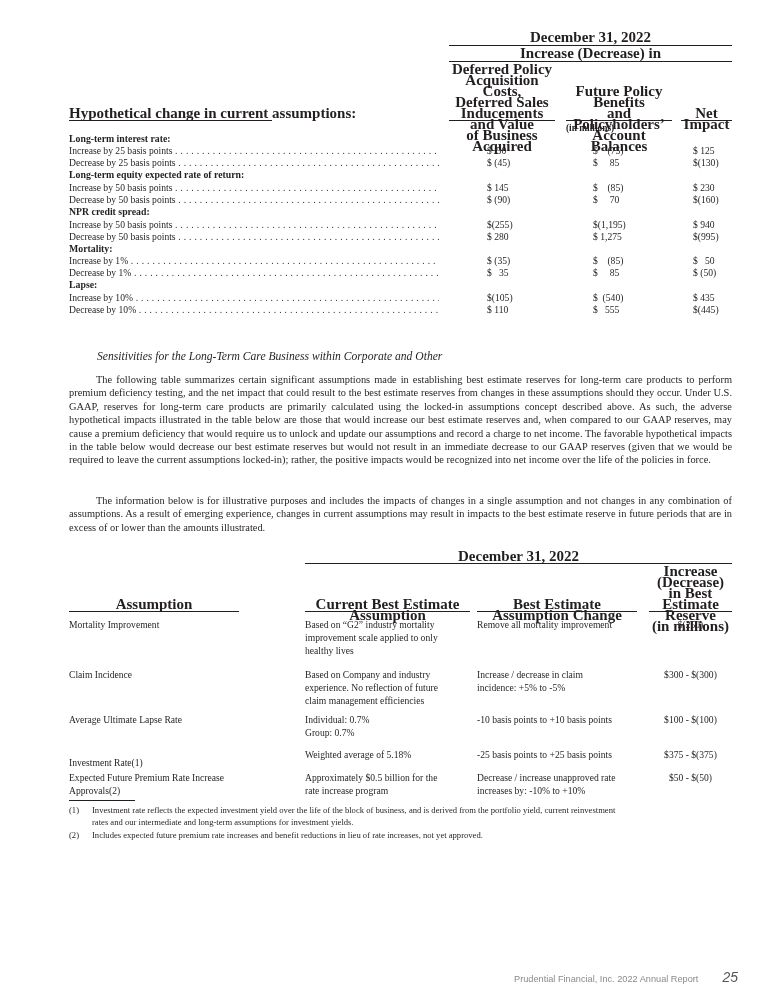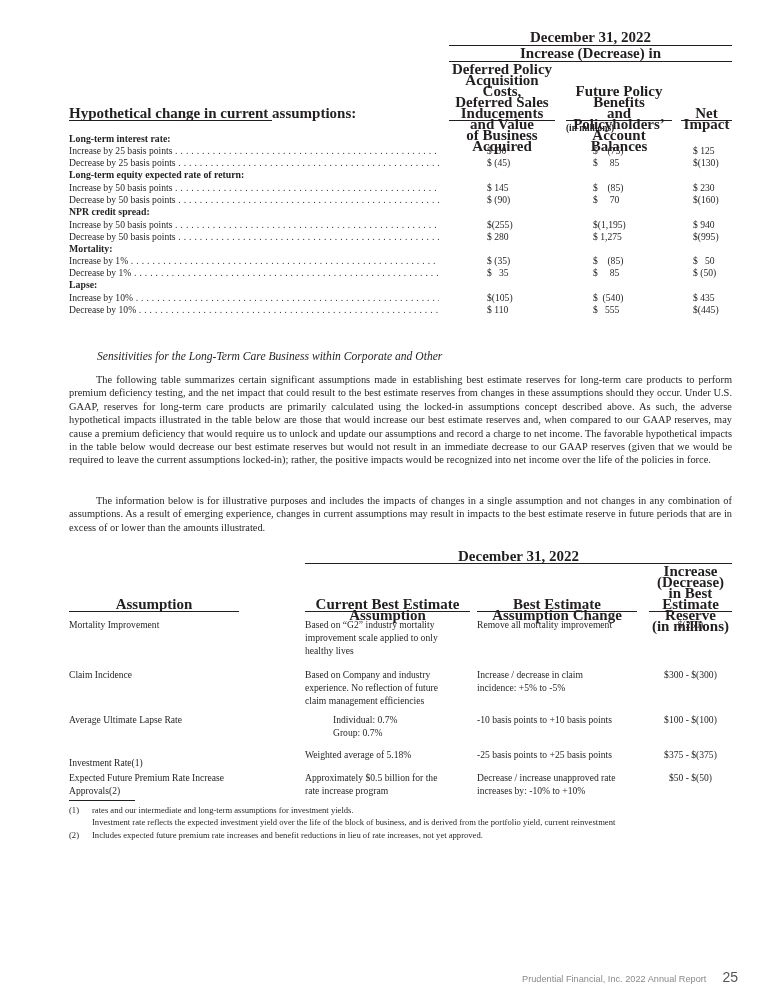--- a/index.html
+++ b/index.html
@@ -15,21 +15,21 @@
   .sec { position:absolute; left:69px; font-weight:bold; font-size:9.8px; }
   .c1 { position:absolute; left:487px; }
   .c2 { position:absolute; left:593px;text-align:center; }
   .c3 { position:absolute; left:693px; }
   .para { position:absolute; left:69px; width:663px; font-size:10.4px; line-height:13.4px; text-align:justify; }
   .para p { margin:0; text-indent:27px; }
   .t2 { font-size:9.6px; line-height:13px; }
   .t2 .cell { position:absolute; }
   .foot { position:absolute; font-size:8.6px; line-height:12px; }
   .pagefoot { position:absolute; right:30px; top:969px; font-family:"Liberation Sans","DejaVu Sans",sans-serif; color:#8a8a8a; font-size:9.2px; }
-  .pagenum { font-size:14px; color:#555; margin-left:16px; }
+  .pagenum { font-size:14px; color:#555; margin-left:24px;font-style:italic; }
 </style>
 </head>
 <body>
 
 <div>
   <div class="abs hdr" style="left:449px;top:32px;width:283px;">December 31, 2022</div>
   <div class="rule" style="left:449px;top:45px;width:283px;"></div>
   <div class="abs hdr" style="left:449px;top:48px;width:283px;">Increase (Decrease) in</div>
   <div class="rule" style="left:449px;top:61px;width:283px;"></div>
 
@@ -186,21 +186,21 @@
       <div>Increase / decrease in claim</div>
       <div>incidence: +5% to -5%</div>
     </div>
     <div class="cell" style="left:649px;top:668px;width:83px;text-align:center;">$300 - $(300)</div>
   </div>
 
   <div class="t2">
     <div class="cell" style="left:69px;top:713px;">
         <div>Average Ultimate Lapse Rate</div>
       </div>
-    <div class="cell" style="left:305px;top:713px;margin-left:28px;">
+    <div class="cell" style="left:305px;top:713px;">
       <div>Individual: 0.7%</div>
       <div>Group: 0.7%</div>
     </div>
     <div class="cell" style="left:477px;top:713px;">
         <div>-10 basis points to +10 basis points</div>
       </div>
     <div class="cell" style="left:649px;top:713px;width:83px;text-align:center;">$100 - $(100)</div>
   </div>
 
   <div class="t2">
@@ -230,22 +230,22 @@
       <div>increases by: -10% to +10%</div>
     </div>
     <div class="cell" style="left:649px;top:771px;width:83px;text-align:center;">$50 - $(50)</div>
   </div>
 </div>
 
 <div class="rule-thin" style="left:69px;top:800px;width:66px;"></div>
 <div>
   <div class="foot" style="left:69px;top:804px;">(1)</div>
   <div class="foot" style="left:92px;top:804px;width:645px;">
+    <div>Investment rate reflects the expected investment yield over the life of the block of business, and is derived from the portfolio yield, current reinvestment</div>
     <div>rates and our intermediate and long-term assumptions for investment yields.</div>
-    <div>Investment rate reflects the expected investment yield over the life of the block of business, and is derived from the portfolio yield, current reinvestment</div>
   </div>
   <div class="foot" style="left:69px;top:829px;">(2)</div>
   <div class="foot" style="left:92px;top:829px;width:645px;">
     <div>Includes expected future premium rate increases and benefit reductions in lieu of rate increases, not yet approved.</div>
   </div>
 </div>
 
 <div class="pagefoot">
   <span>Prudential Financial, Inc. 2022 Annual Report</span><span class="pagenum">25</span>
 </div>

